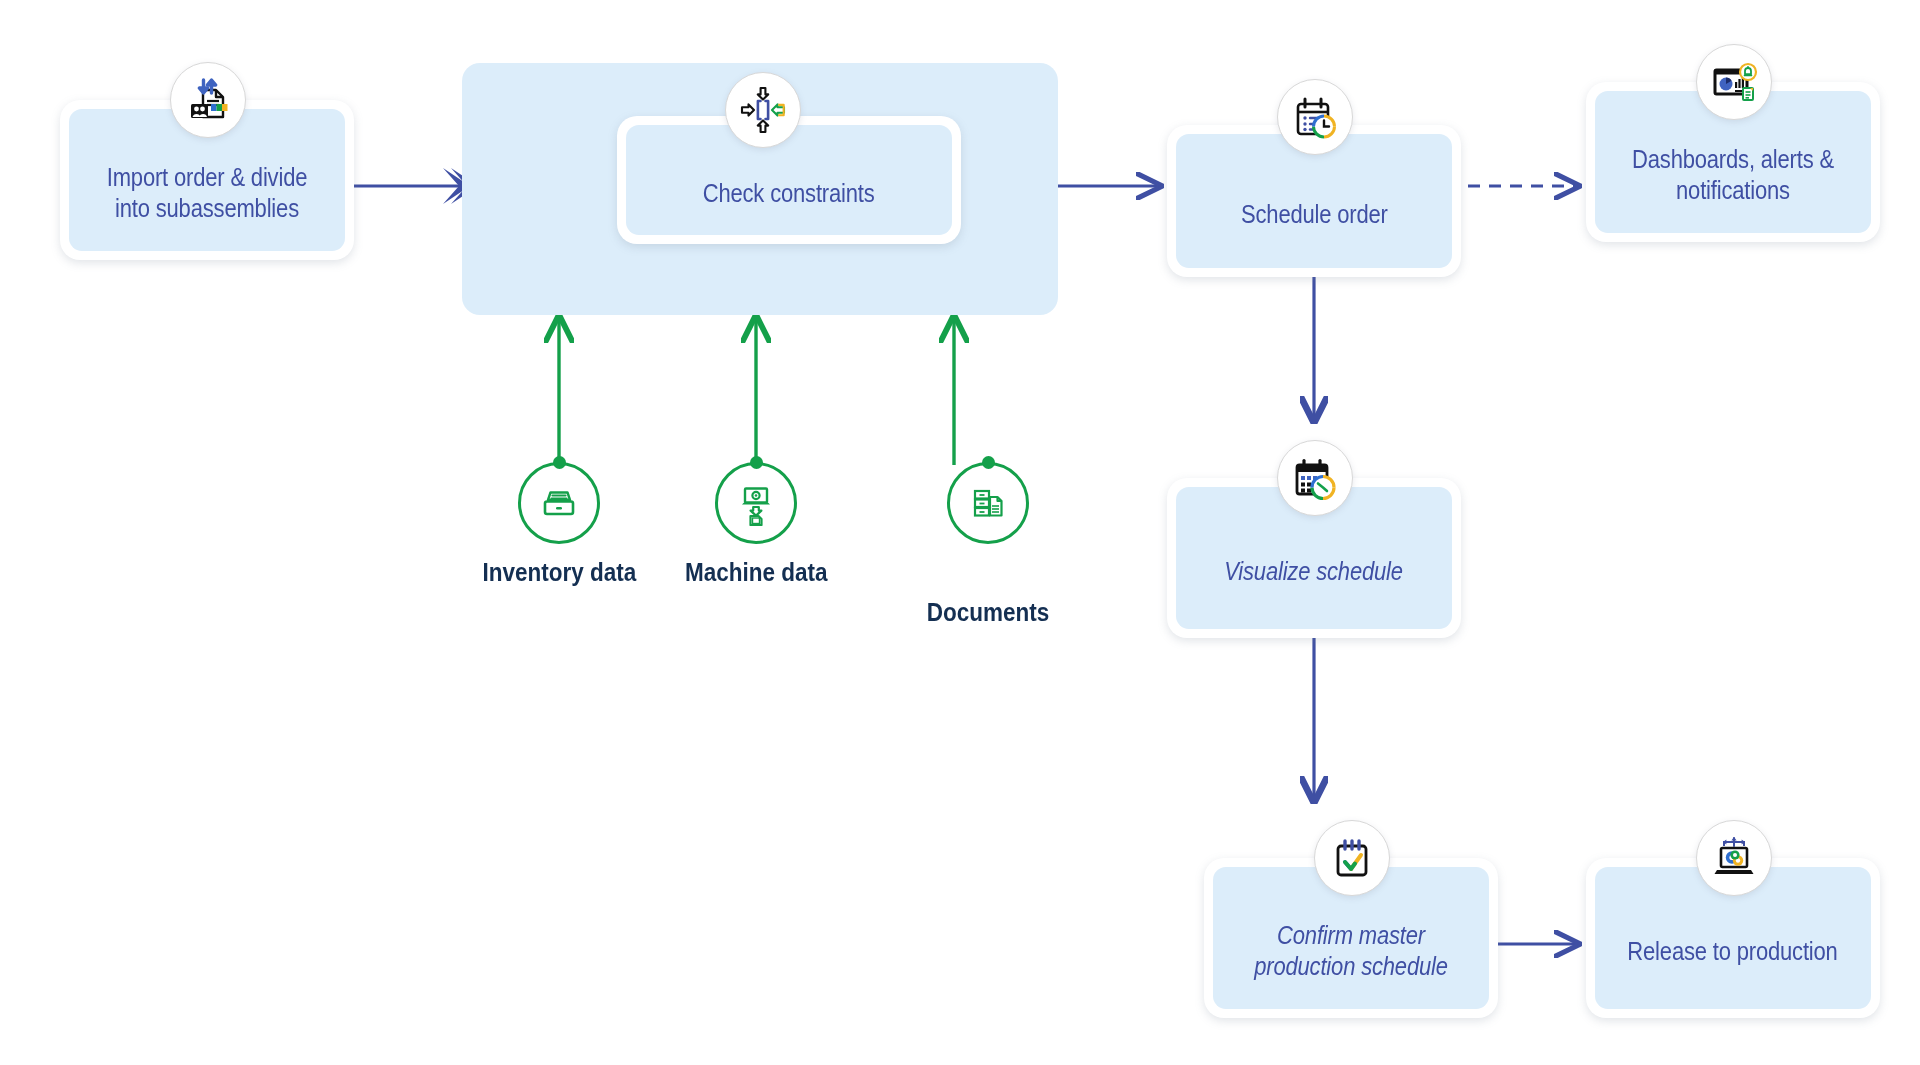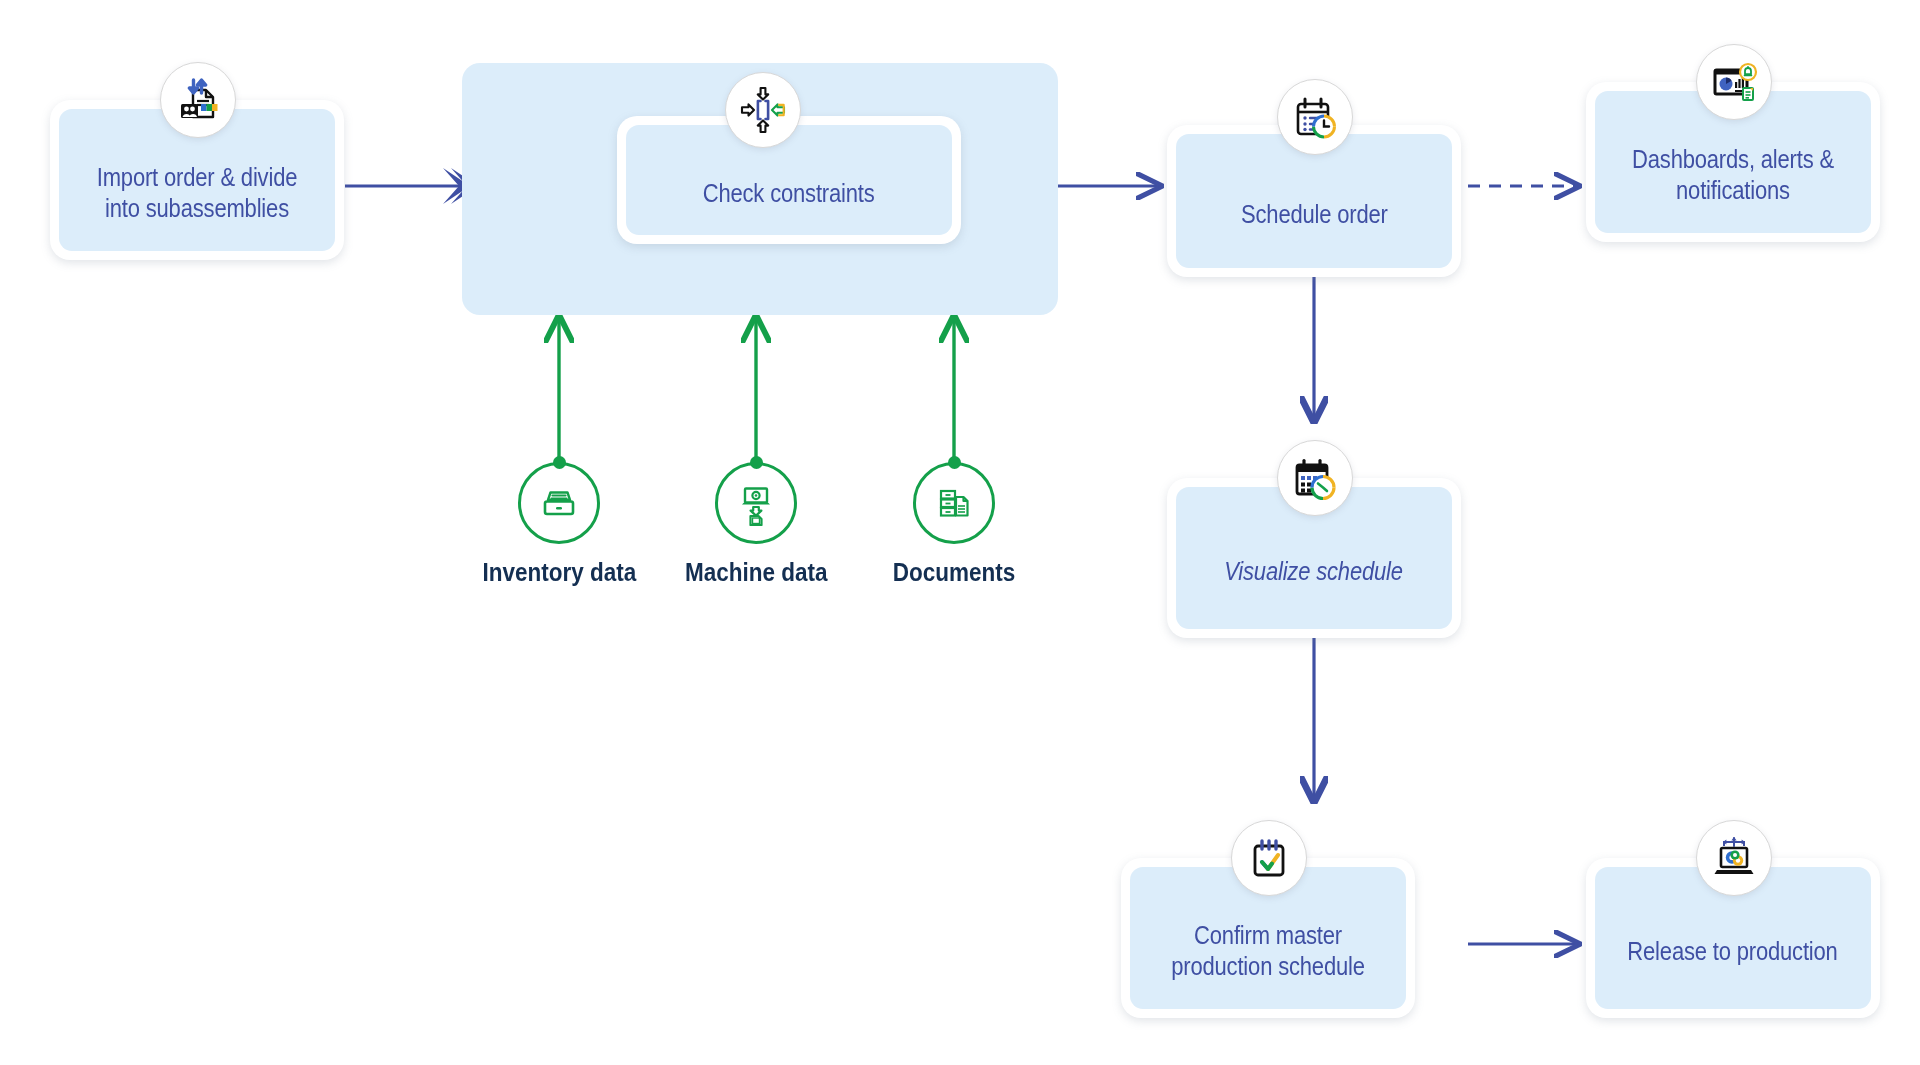--- a/index.html
+++ b/index.html
@@ -179,21 +179,21 @@
     <g>
       <line x1="756" y1="465" x2="756" y2="318" stroke="#14a04a" stroke-width="3.4" marker-end="url(#greenArrow)"></line>
     </g>
     <g>
       <line x1="954" y1="465" x2="954" y2="318" stroke="#14a04a" stroke-width="3.4" marker-end="url(#greenArrow)"></line>
     </g>
   </svg>
 
   <div class="group-region" style="left:462px; top:63px; width:596px; height:252px;"></div>
 
-  <div class="card has-icon" style="left:50px; top:100px; width:294px; height:160px;">
+  <div class="card has-icon" style="left:60px; top:100px; width:294px; height:160px;">
     <div class="icon-badge" style="left:110px; top:-38px;">
       <svg width="48" height="48" viewBox="0 0 48 48">
 
         <path d="M19 14 h13 l7 7 v20 h-20 z" fill="#ffffff" stroke="#111" stroke-width="2.4" stroke-linejoin="round"></path>
         <path d="M32 14 v7 h7" fill="none" stroke="#111" stroke-width="2.4" stroke-linejoin="round"></path>
         <line x1="23" y1="25" x2="35" y2="25" stroke="#111" stroke-width="2.2"></line>
         <line x1="23" y1="29" x2="35" y2="29" stroke="#111" stroke-width="2.2"></line>
 
         <path d="M19.5 4 v10 M19.5 17 l-4.2 -5 h8.4 z" fill="#3f63c0" stroke="#3f63c0" stroke-width="3.4" stroke-linecap="round" stroke-linejoin="round"></path>
 
@@ -313,21 +313,21 @@
         <path d="M32 44.5 a11 11 0 0 1 -11 -11" fill="none" stroke="#14a04a" stroke-width="3.2"></path>
         <path d="M21 33.5 a11 11 0 0 1 11 -11" fill="none" stroke="#2f6fd0" stroke-width="3.2"></path>
         <path d="M32 33.5 l-5 -4 M32 33.5 l4 3.5" fill="none" stroke="#14a04a" stroke-width="2.6" stroke-linecap="round"></path>
       </svg>
     </div>
     <div class="card-inner">
       <div class="card-label">Visualize schedule</div>
     </div>
   </div>
 
-  <div class="card has-icon" style="left:1121px; top:858px; width:294px; height:160px;">
+  <div class="card has-icon" style="left:1204px; top:858px; width:294px; height:160px;font-style:italic;">
     <div class="icon-badge" style="left:110px; top:-38px;">
       <svg width="48" height="48" viewBox="0 0 48 48">
         <rect x="10" y="12" width="28" height="29" rx="3" fill="#fff" stroke="#111" stroke-width="2.8"></rect>
         <line x1="17" y1="7" x2="17" y2="15" stroke="#3f4fa3" stroke-width="3.4" stroke-linecap="round"></line>
         <line x1="24" y1="7" x2="24" y2="15" stroke="#3f4fa3" stroke-width="3.4" stroke-linecap="round"></line>
         <line x1="31" y1="7" x2="31" y2="15" stroke="#3f4fa3" stroke-width="3.4" stroke-linecap="round"></line>
         <path d="M17 28 l6 7" fill="none" stroke="#2f6fd0" stroke-width="4" stroke-linecap="round"></path>
         <path d="M23 35 l10 -14" fill="none" stroke="#f0b323" stroke-width="4" stroke-linecap="round"></path>
         <path d="M17 28 l6 7 l4 -5.5" fill="none" stroke="#14a04a" stroke-width="4" stroke-linecap="round" stroke-linejoin="round"></path>
       </svg>
@@ -386,21 +386,21 @@
         <circle cx="23" cy="15.5" r="3.6" fill="none" stroke="#14a04a" stroke-width="2.2"></circle>
         <circle cx="23" cy="15.5" r="1.3" fill="#14a04a"></circle>
         <path d="M20.2 27 h5.6 v3.6 h2.6 l-5.4 5 l-5.4 -5 h2.6 z" fill="none" stroke="#14a04a" stroke-width="2.2" stroke-linejoin="round"></path>
         <path d="M17.5 36.5 h8 l3 3 v6 h-11 z" fill="none" stroke="#14a04a" stroke-width="2.2" stroke-linejoin="round" transform="translate(0,-0.5)"></path>
         <rect x="19.5" y="38" width="7" height="5.5" fill="none" stroke="#14a04a" stroke-width="1.4"></rect>
       </svg>
     </div>
     <div class="src-label">Machine data</div>
   </div>
 
-  <div class="src-node" style="left:913px; top:462px; width:82px;">
+  <div class="src-node" style="left:947px; top:462px; width:82px;gap:40px;">
     <div class="src-circle">
       <div class="src-dot"></div>
       <svg width="46" height="46" viewBox="0 0 46 46">
         <rect x="10" y="11" width="14" height="7.5" fill="none" stroke="#14a04a" stroke-width="2.2"></rect>
         <line x1="14.5" y1="15" x2="19.5" y2="15" stroke="#14a04a" stroke-width="1.8"></line>
         <rect x="10" y="19.5" width="14" height="7.5" fill="none" stroke="#14a04a" stroke-width="2.2"></rect>
         <line x1="14.5" y1="23.5" x2="19.5" y2="23.5" stroke="#14a04a" stroke-width="1.8"></line>
         <rect x="10" y="28" width="14" height="7.5" fill="none" stroke="#14a04a" stroke-width="2.2"></rect>
         <line x1="14.5" y1="32" x2="19.5" y2="32" stroke="#14a04a" stroke-width="1.8"></line>
         <path d="M25 17 h7.5 l4 4 v14.5 h-11.5 z" fill="#fff" stroke="#14a04a" stroke-width="2.2" stroke-linejoin="round"></path>

